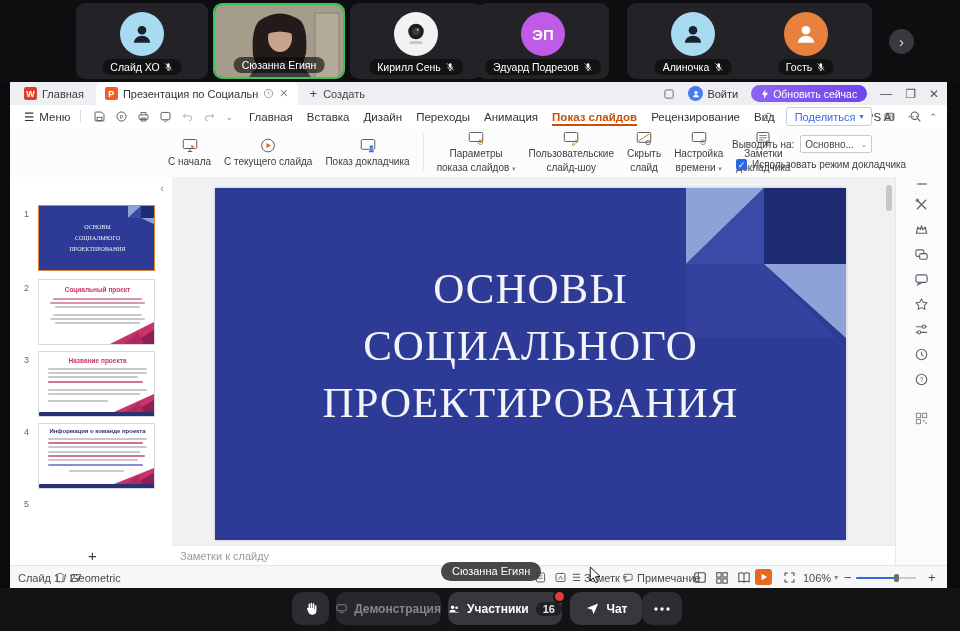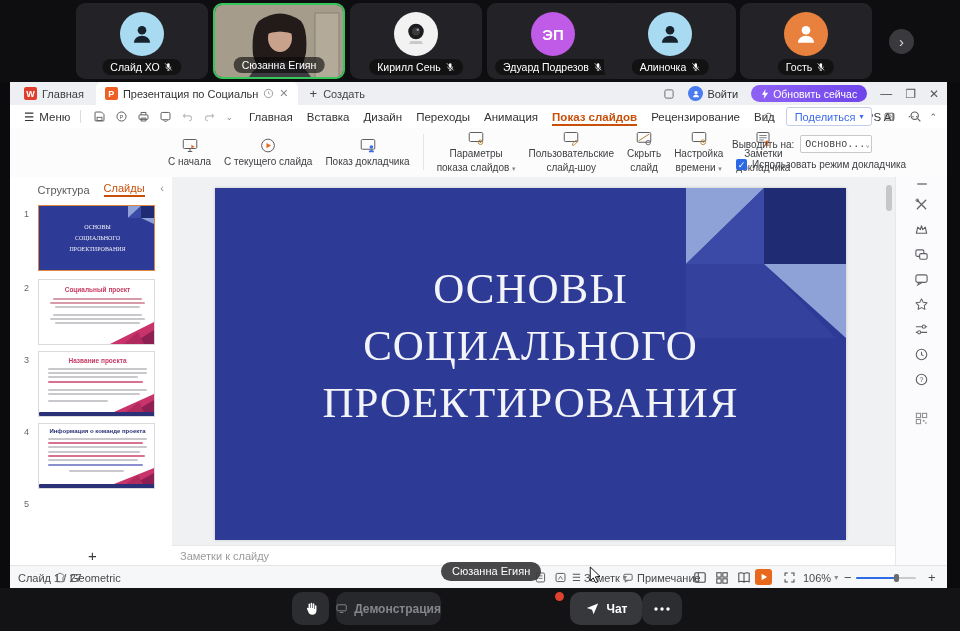--- a/index.html
+++ b/index.html
@@ -46,21 +46,21 @@
   .sharebtn{display:flex;align-items:center;gap:4px;border:1px solid #c3cde8;border-radius:3px;height:17px;padding:0 8px;
             color:#3d6be8;font-size:11px;background:#fff;}
   .vsep{width:1px;height:13px;background:#dcdcde;}
 
   .ribbon{position:absolute;left:0;top:46px;width:937px;height:49px;background:#fcfcfd;border-bottom:1px solid #e2e3e5;}
   .rib-flex{position:absolute;left:158px;top:0;height:48px;display:flex;align-items:center;gap:13px;}
   .rbtn{display:flex;flex-direction:column;align-items:center;gap:2px;font-size:10px;color:#3f4043;line-height:1.12;text-align:center;}
   .rsep{width:1px;height:36px;background:#e4e5e7;}
   .outgrp{position:absolute;left:722px;top:7px;display:flex;align-items:center;gap:6px;font-size:10px;color:#3f4043;}
   .dd{display:flex;align-items:center;justify-content:space-between;width:62px;height:16px;border:1px solid #c8c9cc;
-      border-radius:2px;padding:0 4px;background:#fff;color:#444;font-family:Liberation Mono, monospace;}
+      border-radius:2px;padding:0 4px;background:#fff;color:#444;}
   .chkrow{position:absolute;left:726px;top:31px;display:flex;align-items:center;gap:5px;font-size:10px;color:#3f4043;}
   .chk{width:11px;height:11px;background:#2a68e8;border-radius:2px;color:#fff;font-size:9px;display:flex;align-items:center;justify-content:center;}
 
   
   .panel{position:absolute;left:0;top:95px;width:162px;height:388px;background:#fff;border-right:1px solid #e7e8ea;}
   .ptabs{position:absolute;left:0;top:0;width:162px;height:25px;display:flex;align-items:center;justify-content:center;gap:14px;font-size:11px;color:#5a5a5c;}
   .ptab.on{color:#c8500a;border-bottom:2px solid #c8500a;padding-bottom:1px;}
   .pcollapse{position:absolute;right:8px;top:5px;color:#8a8a8c;font-size:11px;}
   .tnum{position:absolute;left:14px;font-size:9px;color:#666;}
   .thumb{position:absolute;left:28px;width:117px;background:#fff;border:1px solid #d9dadc;box-sizing:border-box;overflow:hidden;}
@@ -156,35 +156,35 @@
       <div class="pill">
         <span>Кирилл Сень</span>
         <svg width="10" height="10" viewBox="0 0 24 24">
             <path d="M12 3a3 3 0 00-3 3v5a3 3 0 006 0V6a3 3 0 00-3-3z" fill="#fff"></path>
             <path d="M6 11a6 6 0 0012 0M12 17v3M9 20h6" stroke="#fff" stroke-width="1.6" fill="none"></path>
             <line x1="4" y1="3" x2="20" y2="20" stroke="#fff" stroke-width="1.8"></line>
           </svg>
       </div>
     </div>
 
-    <div class="tile" style="left:487px">
+    <div class="tile" style="left:477px">
       <div class="av" style="background:#bf5be6">
         <span class="initials">ЭП</span>
       </div>
       <div class="pill">
         <span>Эдуард Подрезов</span>
         <svg width="10" height="10" viewBox="0 0 24 24">
             <path d="M12 3a3 3 0 00-3 3v5a3 3 0 006 0V6a3 3 0 00-3-3z" fill="#fff"></path>
             <path d="M6 11a6 6 0 0012 0M12 17v3M9 20h6" stroke="#fff" stroke-width="1.6" fill="none"></path>
             <line x1="4" y1="3" x2="20" y2="20" stroke="#fff" stroke-width="1.8"></line>
           </svg>
       </div>
     </div>
 
-    <div class="tile" style="left:604px">
+    <div class="tile" style="left:627px">
       <div class="av" style="background:#a8dbf2">
         <svg width="26" height="26" viewBox="0 0 24 24">
             <circle cx="12" cy="8.5" r="4" fill="#17222e"></circle>
             <path d="M4.5 20a7.5 6.5 0 0115 0z" fill="#17222e"></path>
           </svg>
       </div>
       <div class="pill">
         <span>Алиночка</span>
         <svg width="10" height="10" viewBox="0 0 24 24">
             <path d="M12 3a3 3 0 00-3 3v5a3 3 0 006 0V6a3 3 0 00-3-3z" fill="#fff"></path>
@@ -404,24 +404,20 @@
           <span style="font-size:8px;color:#8a8a8e;">⌄</span>
         </div>
       </div>
       <div class="chkrow">
         <span class="chk">✓</span>
         <span>Использовать режим докладчика</span>
       </div>
     </div>
 
     <div class="panel">
-      <div class="ptabs">
-        <span class="ptab">Структура</span>
-        <span class="ptab on">Слайды</span>
-      </div>
       <span class="pcollapse">‹</span>
 
       <span class="tnum" style="top:32px">1</span>
       <div class="thumb sel" style="top:28px;height:66px;background:#2e3b96;">
         <svg width="26" height="18" viewBox="0 0 26 18" style="position:absolute;right:0;top:0">
           <polygon points="0,0 13,0 0,12" fill="#8ea2d8"></polygon>
             <polygon points="13,0 13,12 0,12" fill="#3a4aa6"></polygon>
             <rect x="13" y="0" width="13" height="12" fill="#1f2b72"></rect>
             <polygon points="13,12 26,12 26,18" fill="#8ea2d8"></polygon>
         </svg>
@@ -648,20 +644,30 @@
           <path d="M8.3 12V5a1.15 1.15 0 012.3 0v5.6h.9V3.7a1.15 1.15 0 012.3 0V10.6h.9V4.5a1.15 1.15 0 012.3 0V12h.9V7.5a1.15 1.15 0 012.3 0v6.7c0 4-2.4 6.6-6.3 6.6-3.1 0-4.8-1.5-5.9-4.2l-1.9-4.7c-.35-.9.25-1.7 1.1-1.75.6 0 1.05.25 1.45.85z" fill="#fff"></path>
         </svg>
     </div>
     <div class="cbtn" style="left:336px;width:105px;background:#27282b;color:#84868b;">
       <svg width="15" height="13" viewBox="0 0 24 20">
           <rect x="2" y="2" width="20" height="13" rx="2" fill="none" stroke="#84868b" stroke-width="2"></rect>
           <path d="M8 18.5h8" stroke="#84868b" stroke-width="2"></path>
         </svg>
       <span>Демонстрация</span>
     </div>
+    <div class="cbtn" style="left:448px;width:114px;background:#36383c;">
+      <svg width="16" height="14" viewBox="0 0 24 20">
+          <circle cx="9" cy="6.5" r="3.4" fill="#fff"></circle>
+          <path d="M2.5 17a6.5 5.5 0 0113 0z" fill="#fff"></path>
+          <circle cx="17" cy="7.5" r="2.6" fill="#fff"></circle>
+          <path d="M14.5 17a5 4.5 0 017.3 0z" fill="#fff"></path>
+        </svg>
+      <span>Участники</span>
+      <span class="badge">16</span>
+    </div>
     <div class="reddot"></div>
     <div class="cbtn" style="left:570px;width:72px;background:#36383c;">
       <svg width="15" height="15" viewBox="0 0 24 24">
           <path d="M3 11.3L21 4l-7.3 17-2.4-7.1z" fill="#fff"></path>
         </svg>
       <span>Чат</span>
     </div>
     <div class="cbtn" style="left:642px;width:40px;background:#2c2d30;">
       <svg width="16" height="4" viewBox="0 0 16 4">
           <circle cx="2" cy="2" r="1.7" fill="#fff"></circle>

